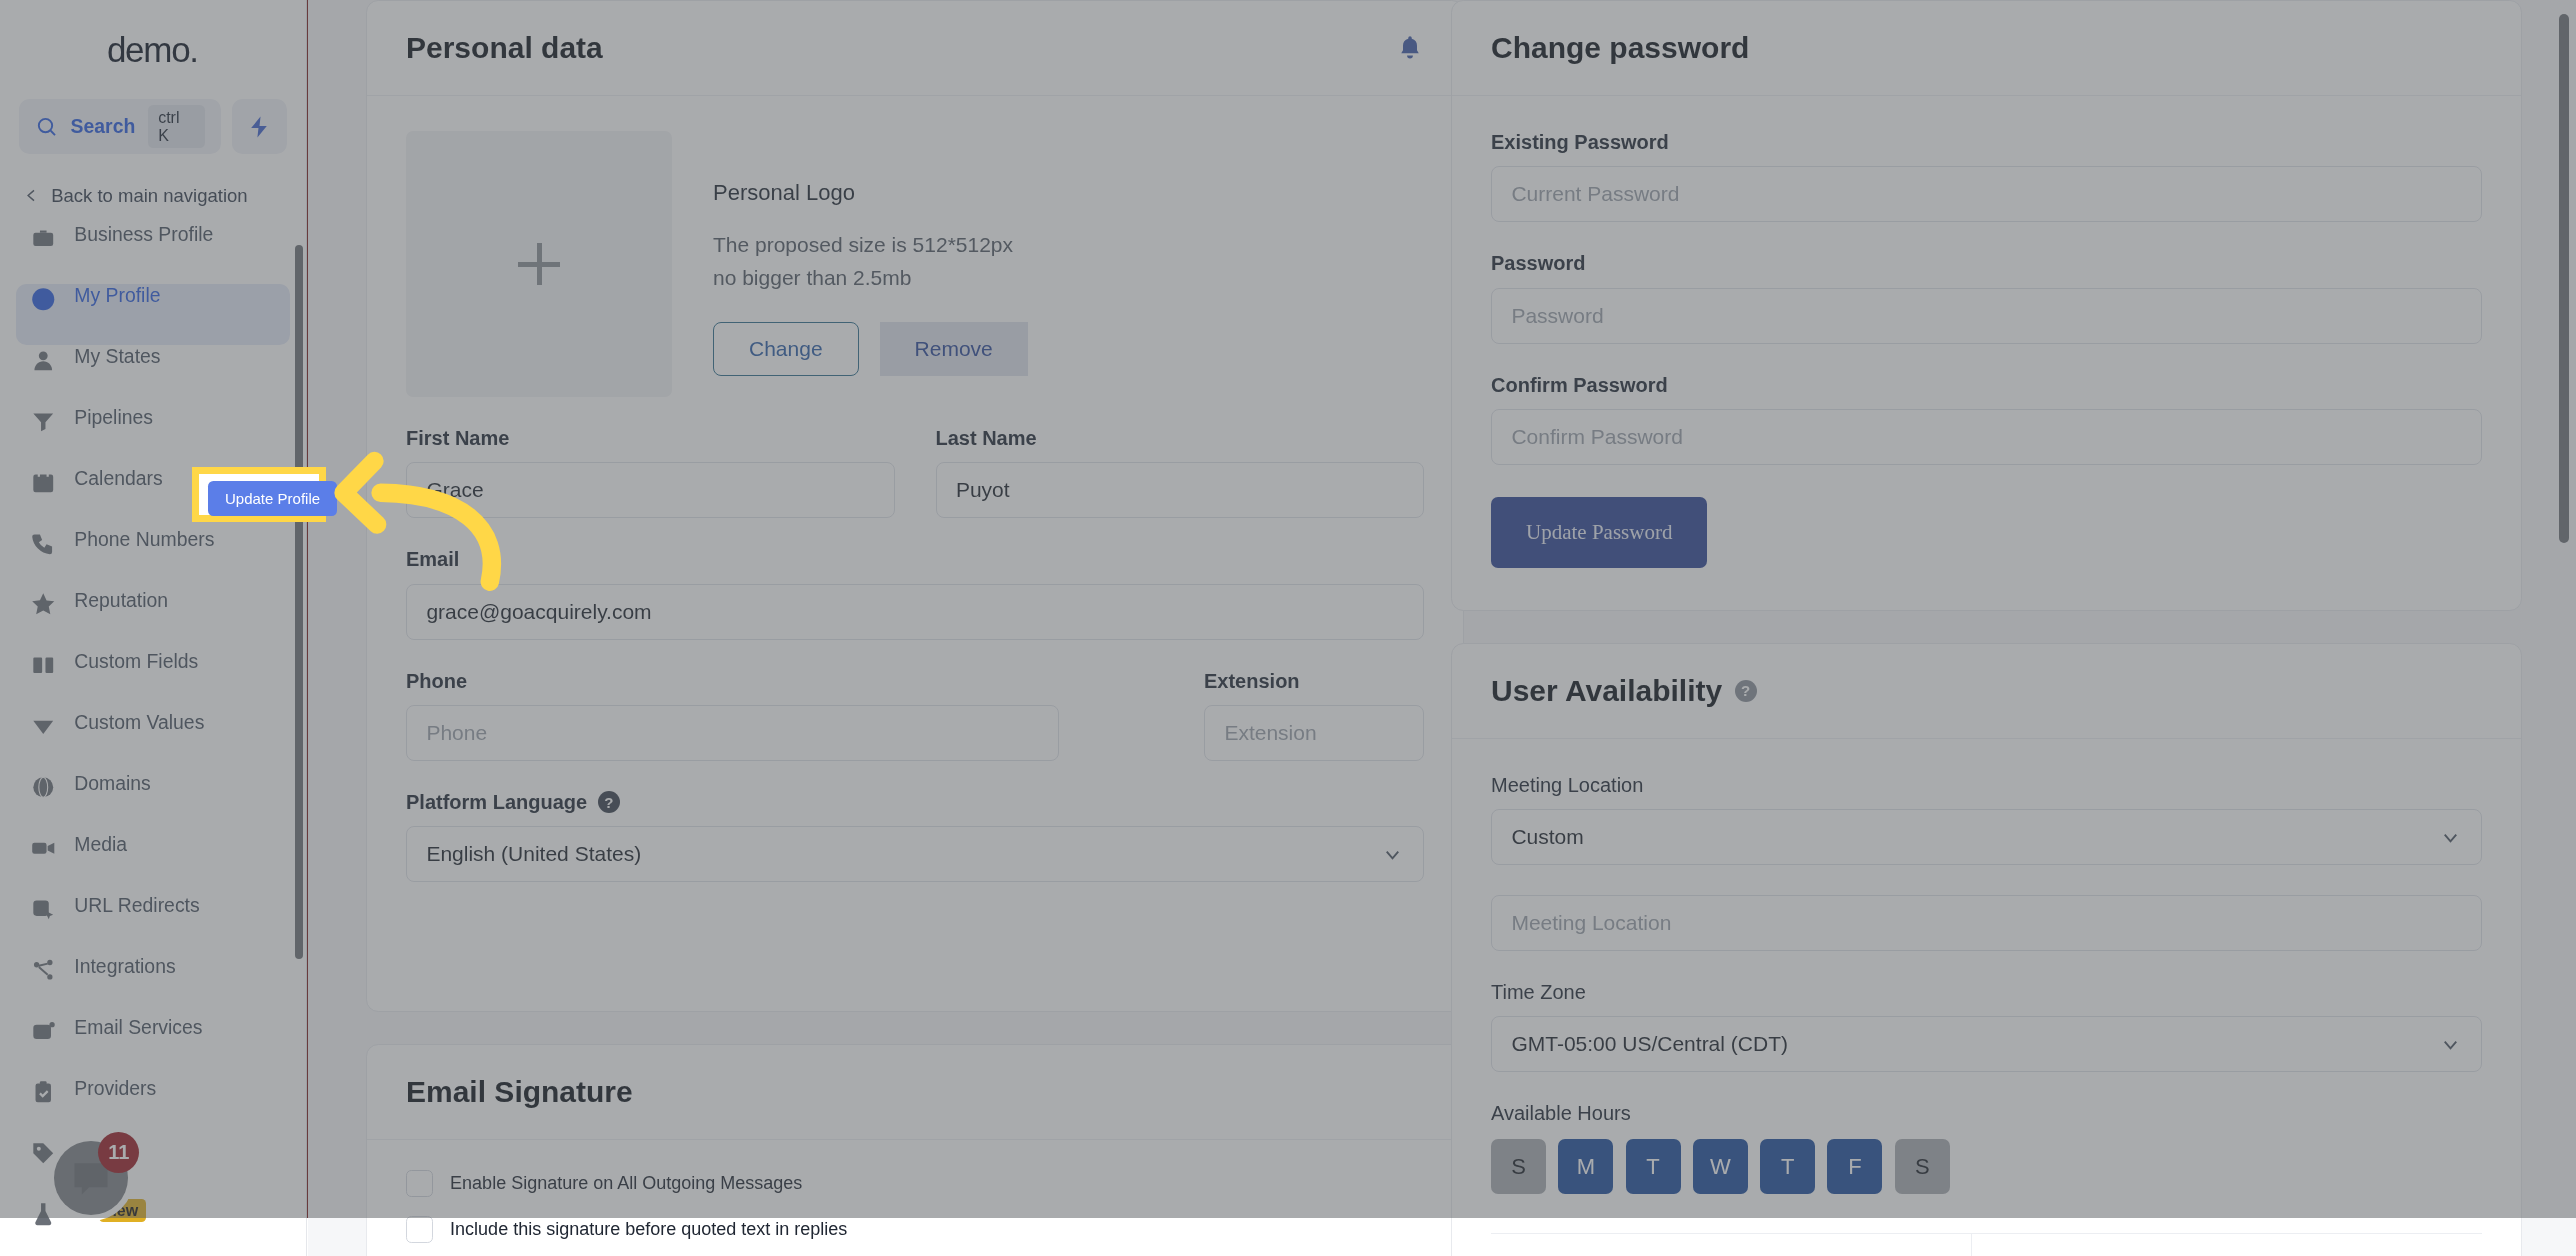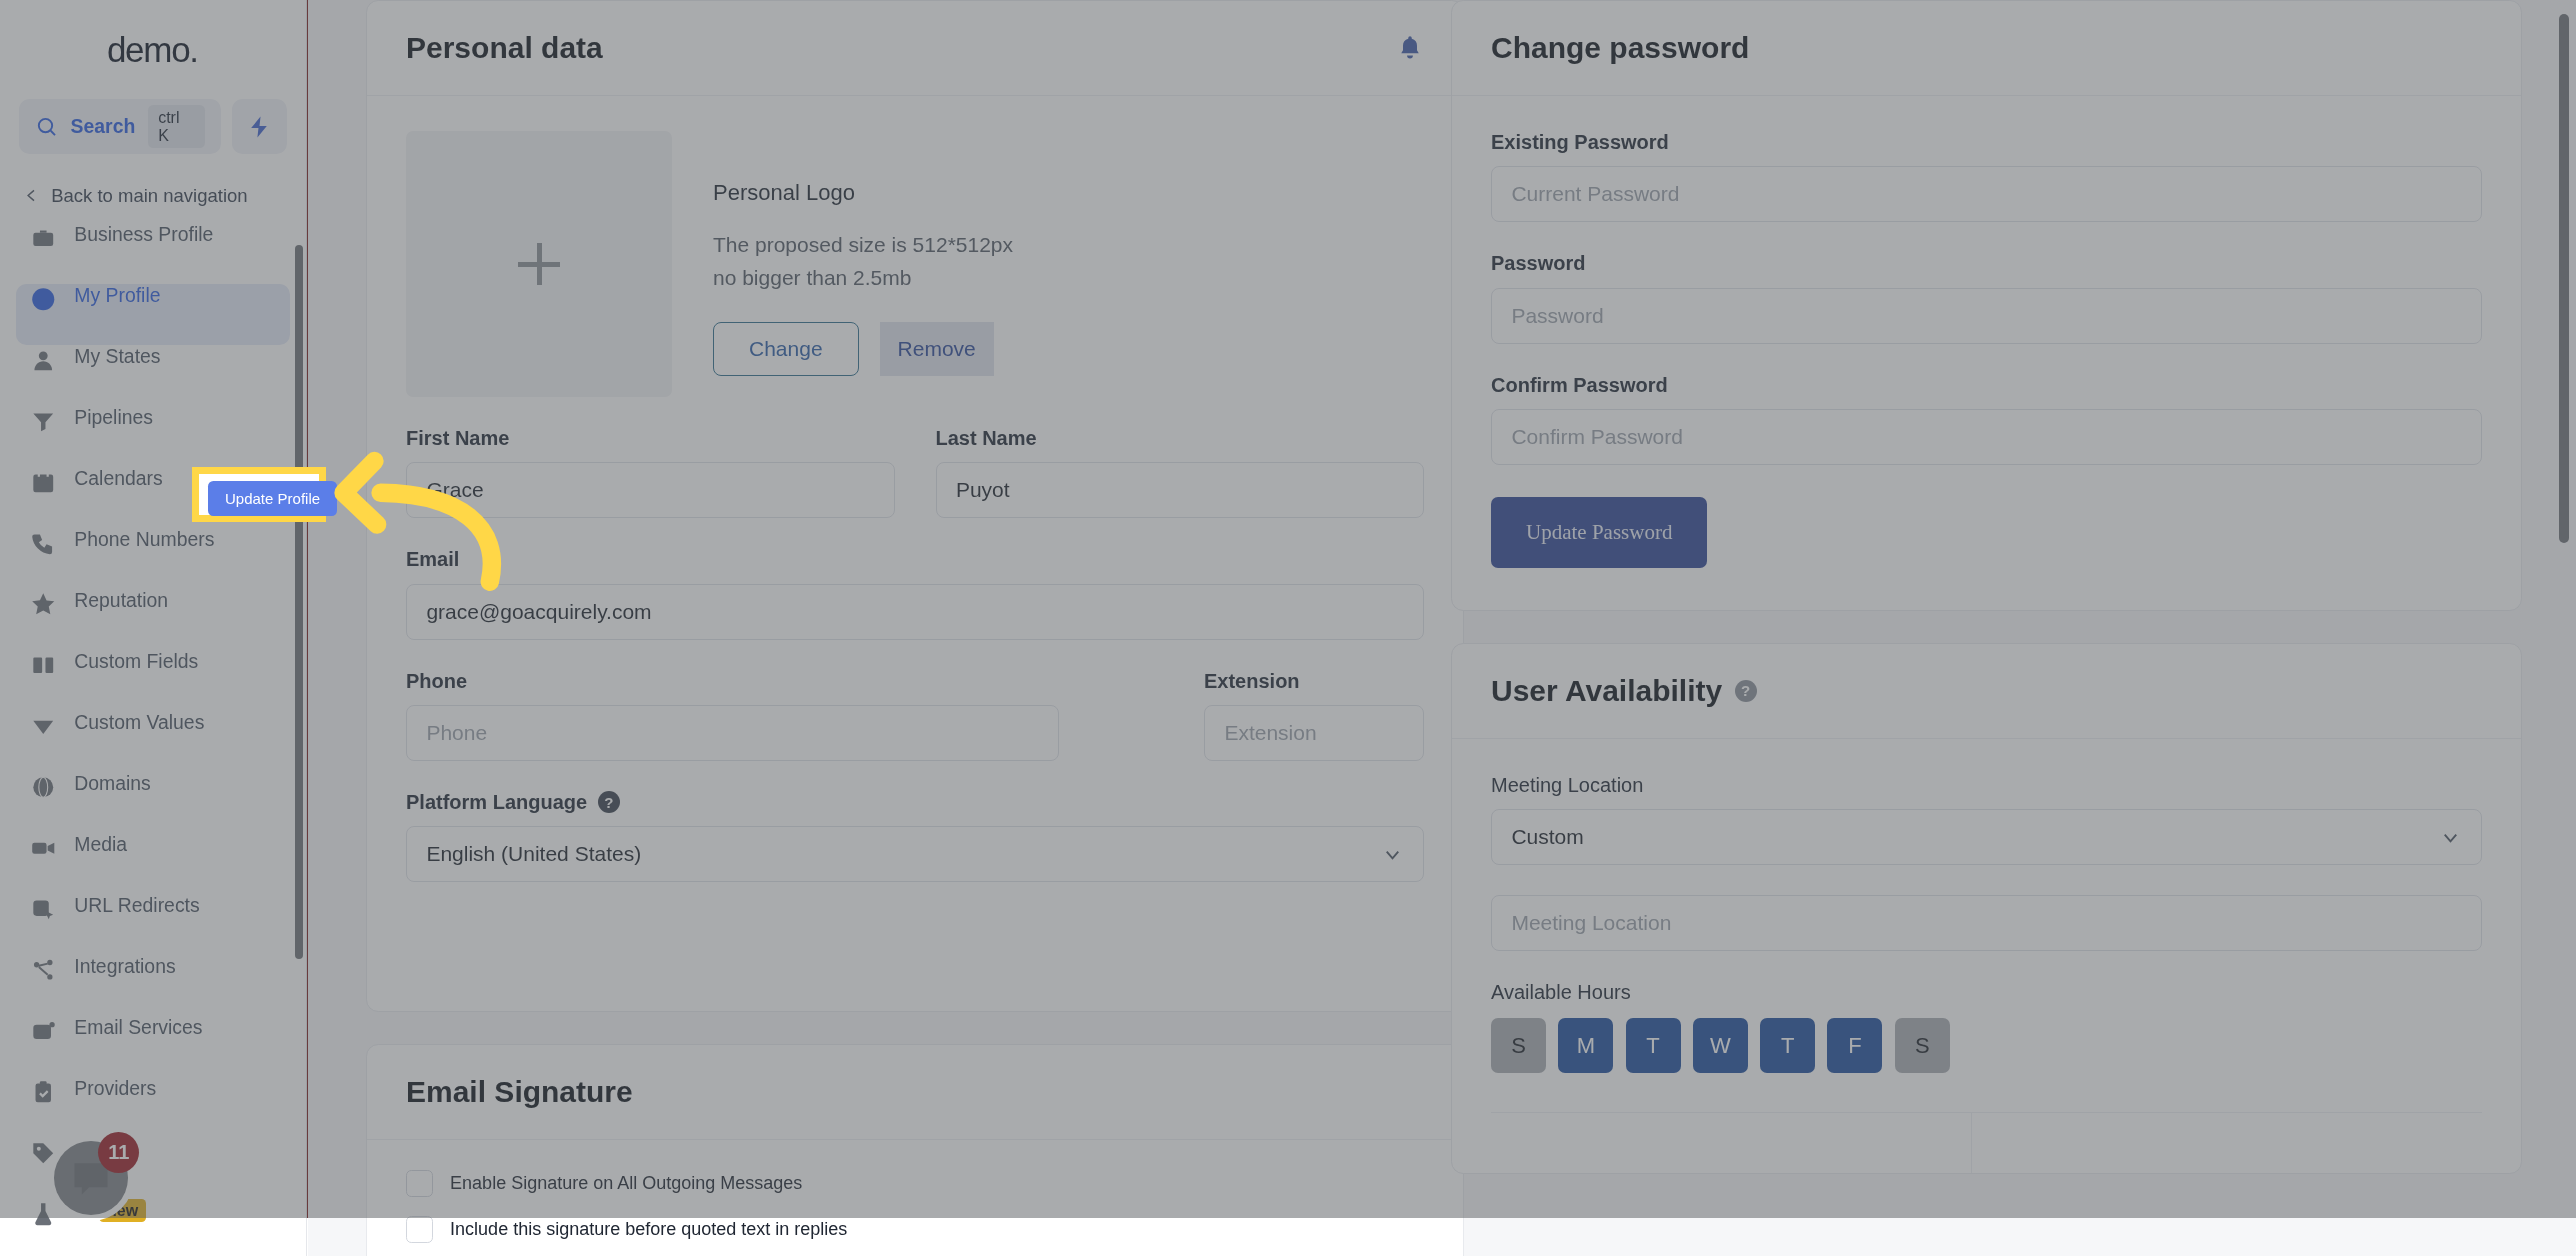--- a/index.html
+++ b/index.html
@@ -70,21 +70,21 @@
   .plus:before, .plus:after { content:''; position:absolute; background:#8b9097; }
   .plus:before { left: 18.5px; top: 0; width: 5.3px; height: 42px; }
   .plus:after { top: 18.5px; left: 0; height: 5.3px; width: 42px; }
   .logo-meta { padding-top: 49px; }
   .logo-meta h4 { font-size: 22px; font-weight:400; color:#1f2733; margin-bottom: 23px; }
   .logo-meta p { font-size: 21px; color:#535b66; line-height: 1.55; }
   .logo-btns { display:flex; gap: 21px; margin-top: 28px; }
   .btn-outline { border:1.8px solid #2f6f8f; border-radius: 8px; color:#2c5fa8; background:transparent;
      font-size: 21px; padding: 13.2px 35px; cursor:pointer; font-family:"Liberation Sans",sans-serif;}
   .btn-ghost { border:none; border-radius: 0; color:#2c4a9a; background:#dfe2ec;
-     font-size: 21px; padding: 15px 18px; cursor:pointer; font-family:"Liberation Sans",sans-serif;}
+     font-size: 21px; padding: 15px 35px; cursor:pointer; font-family:"Liberation Sans",sans-serif;}
 
   
   .f-label { font-size: 20px; color:#222b38; font-weight:600; margin-bottom: 12.3px; display:flex; align-items:center; gap:10.6px;}
   .f-input { width: 100%; height: 56px; border:0.9px solid #dfe2e8; border-radius: 8px; background:#fff;
      font-size: 21px; color:#1c232d; padding: 0 19.4px; font-family:"Liberation Sans",sans-serif; outline:none;}
   .f-input::placeholder { color:#9aa1ab; }
   .f-select { width:100%; height:56px; border:0.9px solid #dfe2e8; border-radius:8px; background:#fff;
      font-size:21px; color:#1c232d; padding: 0 19.4px; display:flex; align-items:center; justify-content:space-between; cursor:pointer;}
   .row2 { display:flex; gap: 41px; margin-top: 30px; }
   .fg { flex:1; }
@@ -446,20 +446,29 @@
             <div class="f-select">
               <span>Custom</span>
               <svg width="23" height="23" viewBox="0 0 24 24" fill="none" stroke="#4b5563" stroke-width="2">
                   <polyline points="6 9 12 16 18 9"></polyline>
                 </svg>
             </div>
           </div>
           <div class="mt34">
             <input class="f-input" placeholder="Meeting Location" style="">
           </div>
+          <div class="mt34">
+            <div class="f-label" style="font-weight:400">Time Zone</div>
+            <div class="f-select">
+              <span>GMT-05:00 US/Central (CDT)</span>
+              <svg width="23" height="23" viewBox="0 0 24 24" fill="none" stroke="#4b5563" stroke-width="2">
+                  <polyline points="6 9 12 16 18 9"></polyline>
+                </svg>
+            </div>
+          </div>
 
           <div class="mt34">
             <div class="f-label" style="font-weight:400">Available Hours</div>
             <div class="day-btns" id="day-btns">
                 <div class="day-btn day-off">
                   <span>S</span>
                 </div>
                 <div class="day-btn day-on">
                   <span>M</span>
                 </div>

